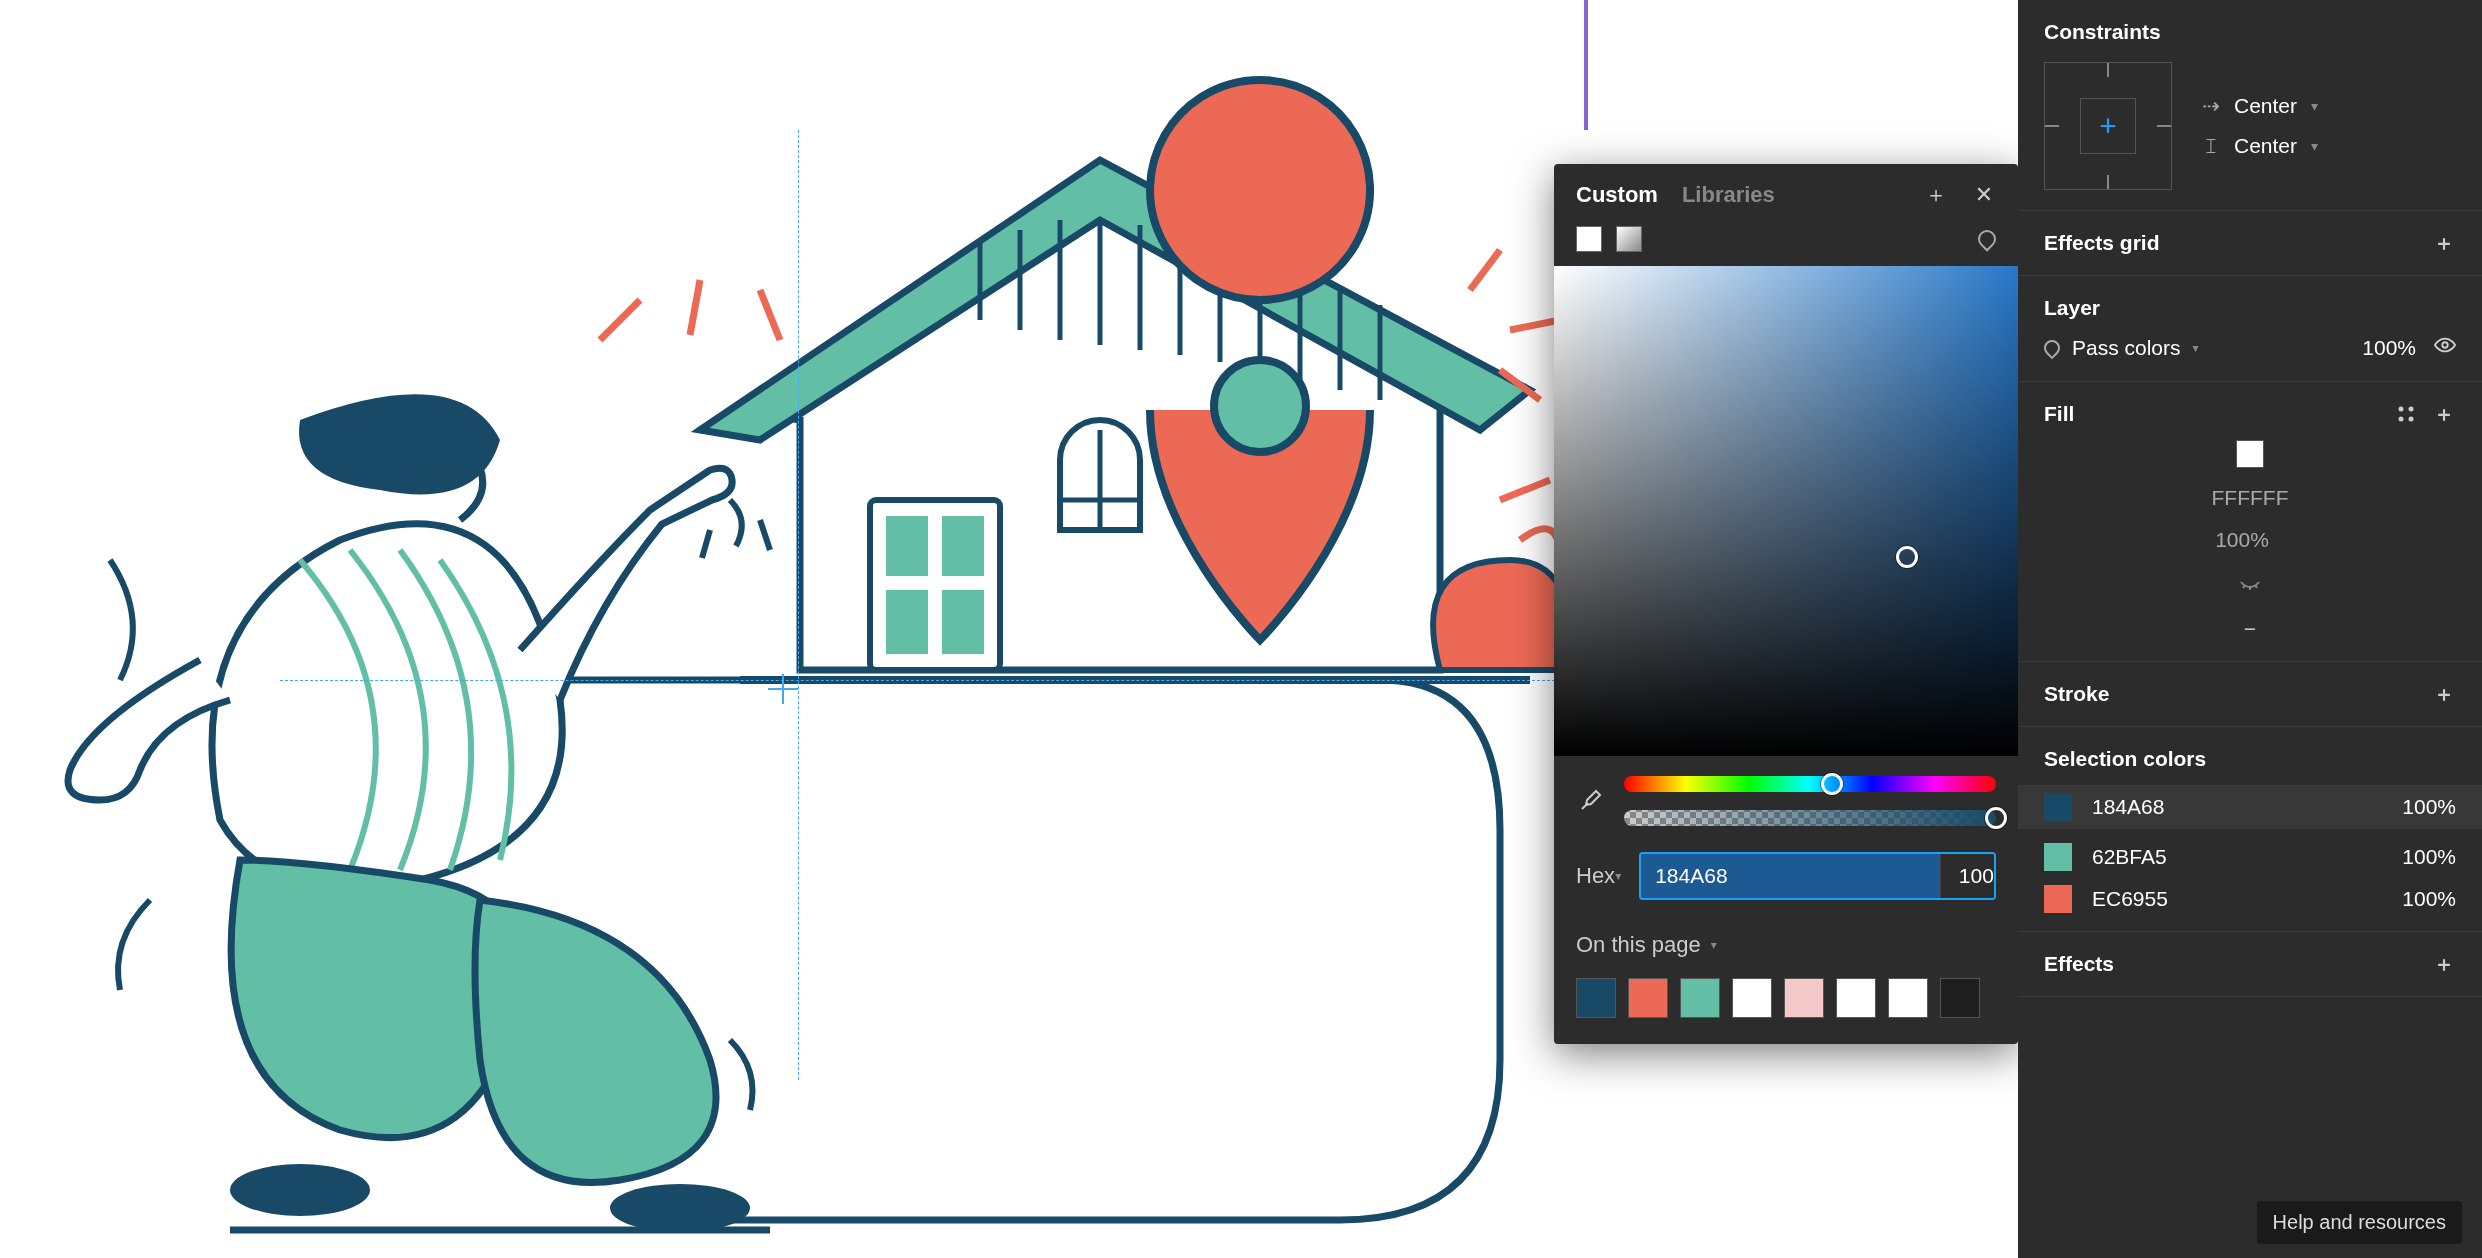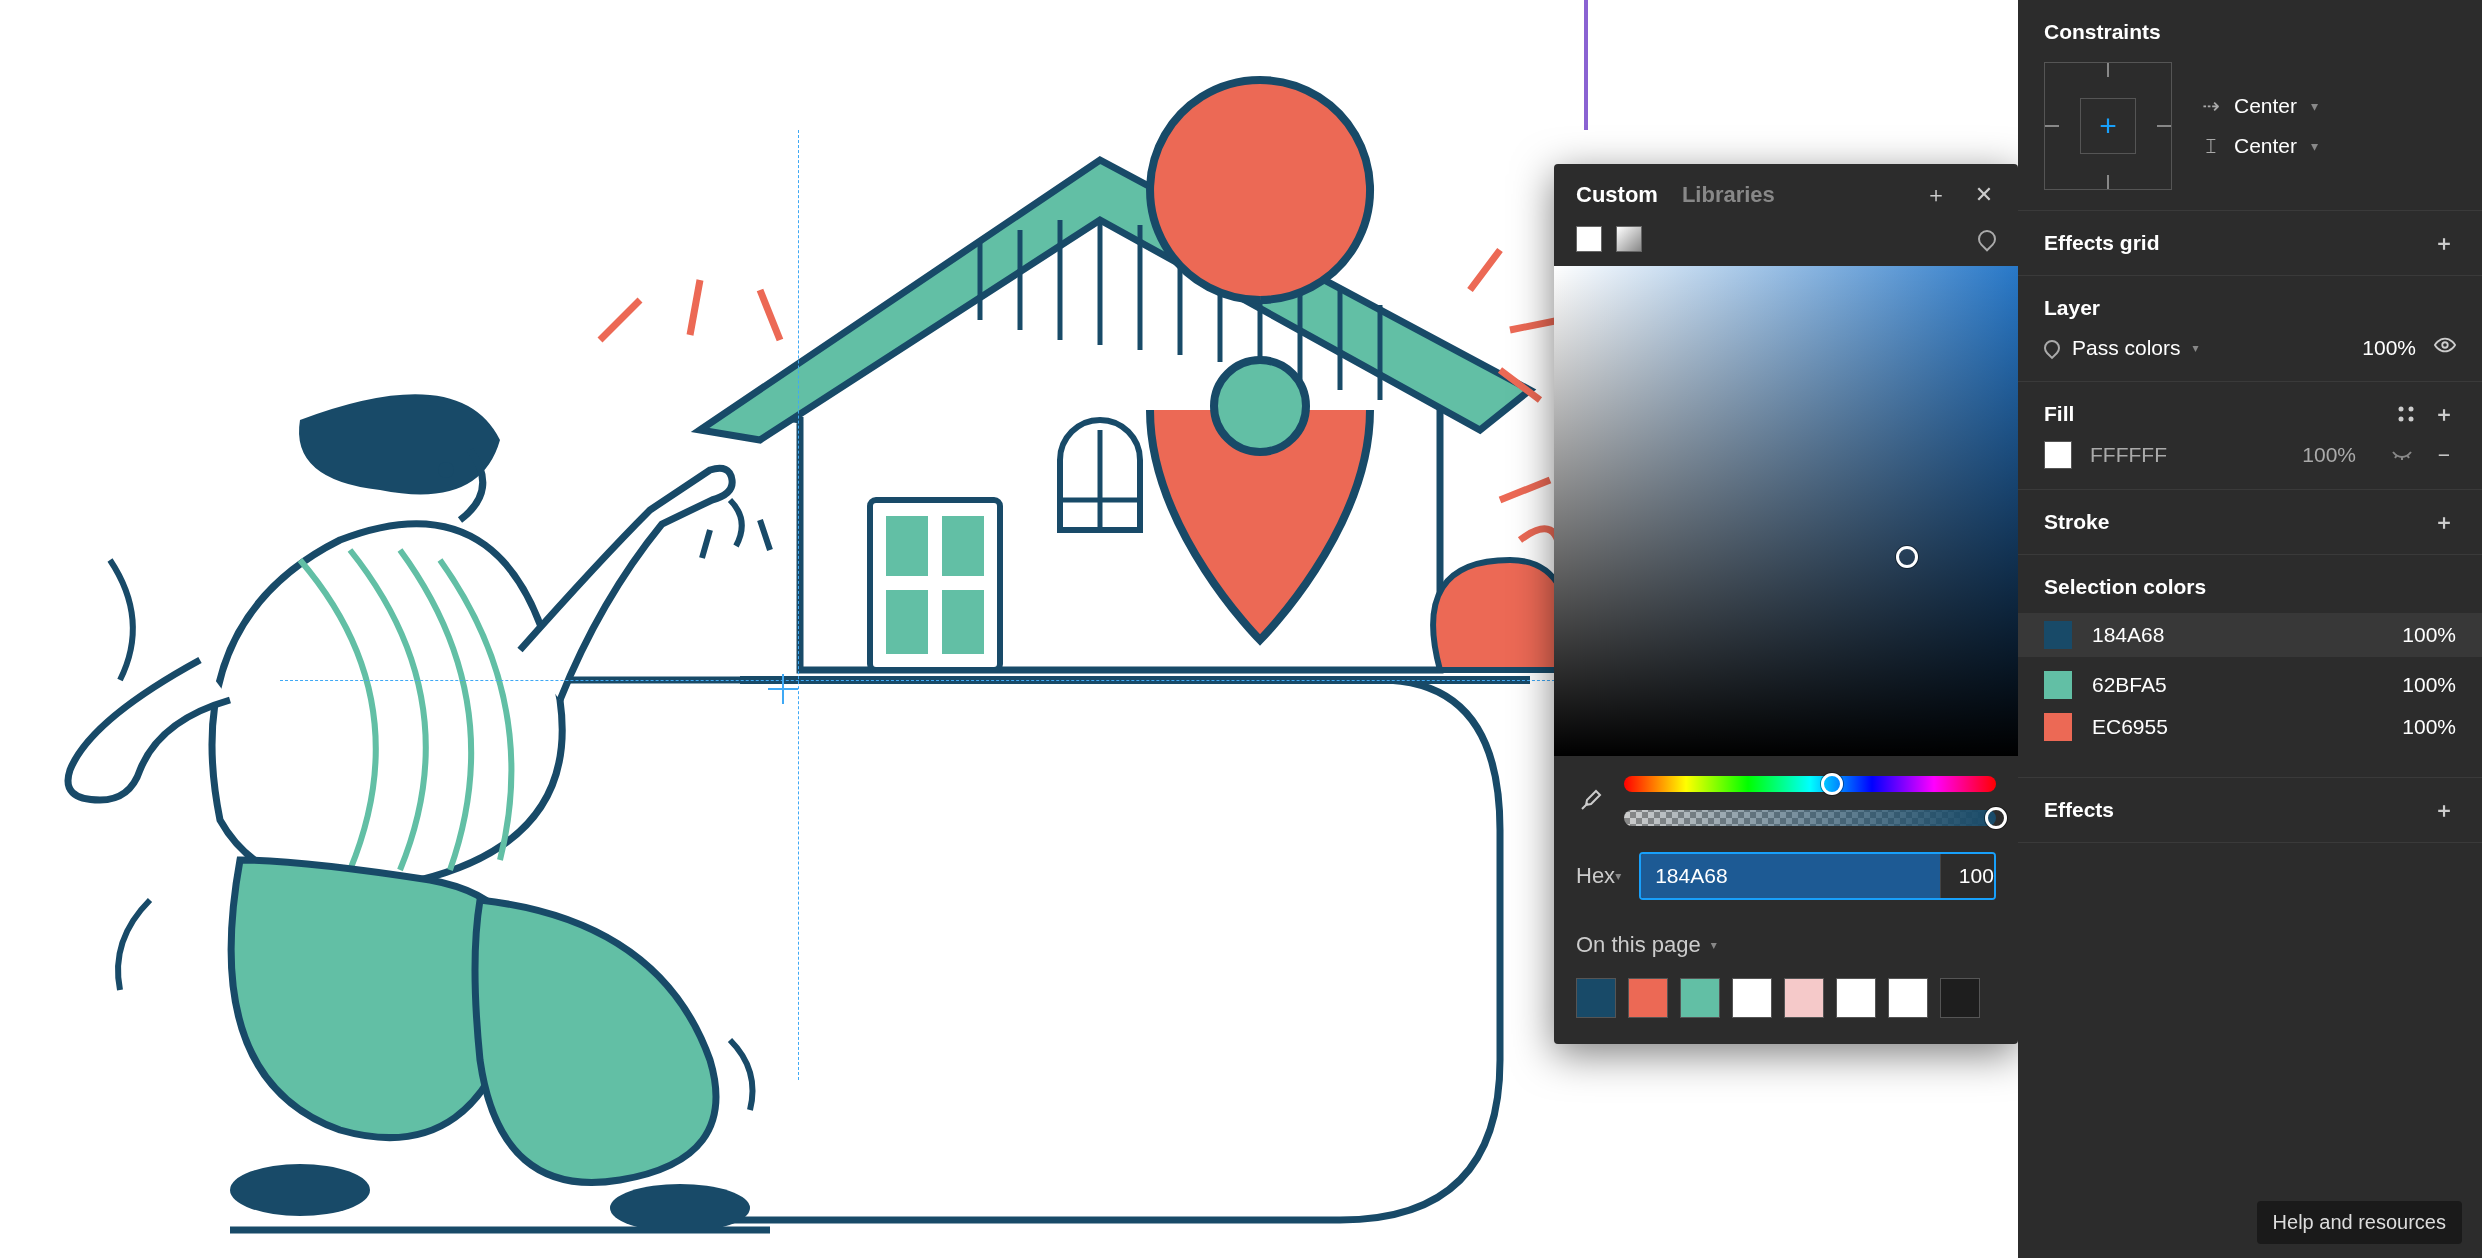--- a/index.html
+++ b/index.html
@@ -81,21 +81,21 @@
   .csel { display:flex; align-items:center; gap:14px; color:#fff; cursor:pointer;}
   .csel .chev { font-size:14px; color:#888; }
   .csel-icon { width:18px; text-align:center; color:#aaa; }
 
   .row { display:flex; align-items:center; justify-content:space-between; margin-top:14px; }
   .row .label { color:#fff; display:flex; align-items:center; gap:12px; }
   .droplet { width:16px; height:16px; border:2px solid #aaa; border-radius:50% 50% 50% 0; transform:rotate(-45deg);}
   .opacity { color:#fff; }
   .eye2 { color:#ccc; }
 
-  .fill-row { display:flex; align-items:center; gap:18px; margin-top:14px;}
+  .fill-row { display:flex; align-items:center; gap:18px; margin-top:14px;flex-direction:column;}
   .swatch { width:28px; height:28px; border:1px solid #555; }
   .sw-white { background:#fff; }
   .fill-hex { color:#aaa; flex:1; }
   .fill-op { color:#aaa; margin-right:16px;}
   .hidden-eye { color:#888; }
 
   .sel-row { display:flex; align-items:center; gap:20px; margin-top:14px; cursor:pointer;}
   .sel-row.active { background:#383838; margin-left:-26px; margin-right:-26px; padding:8px 26px;}
   .sel-sw { width:28px; height:28px; }
   .sel-hex { flex:1; color:#fff; }
@@ -430,21 +430,21 @@
     </div>
   </div>
 
   <div class="section">
     <div class="section-head">
       <span>Stroke</span>
       <span class="add-icon">＋</span>
     </div>
   </div>
 
-  <div class="section" style="padding-bottom:36px">
+  <div class="section" style="padding-bottom:18px">
     <div class="section-head">
       <span>Selection colors</span>
     </div>
     <div id="sel-colors">
         <div class="sel-row active">
           <div class="sel-sw" style="background:#184A68"></div>
     <span class="sel-hex">184A68</span>
     <span class="sel-op">100%</span>
         </div>
         <div class="sel-row">

